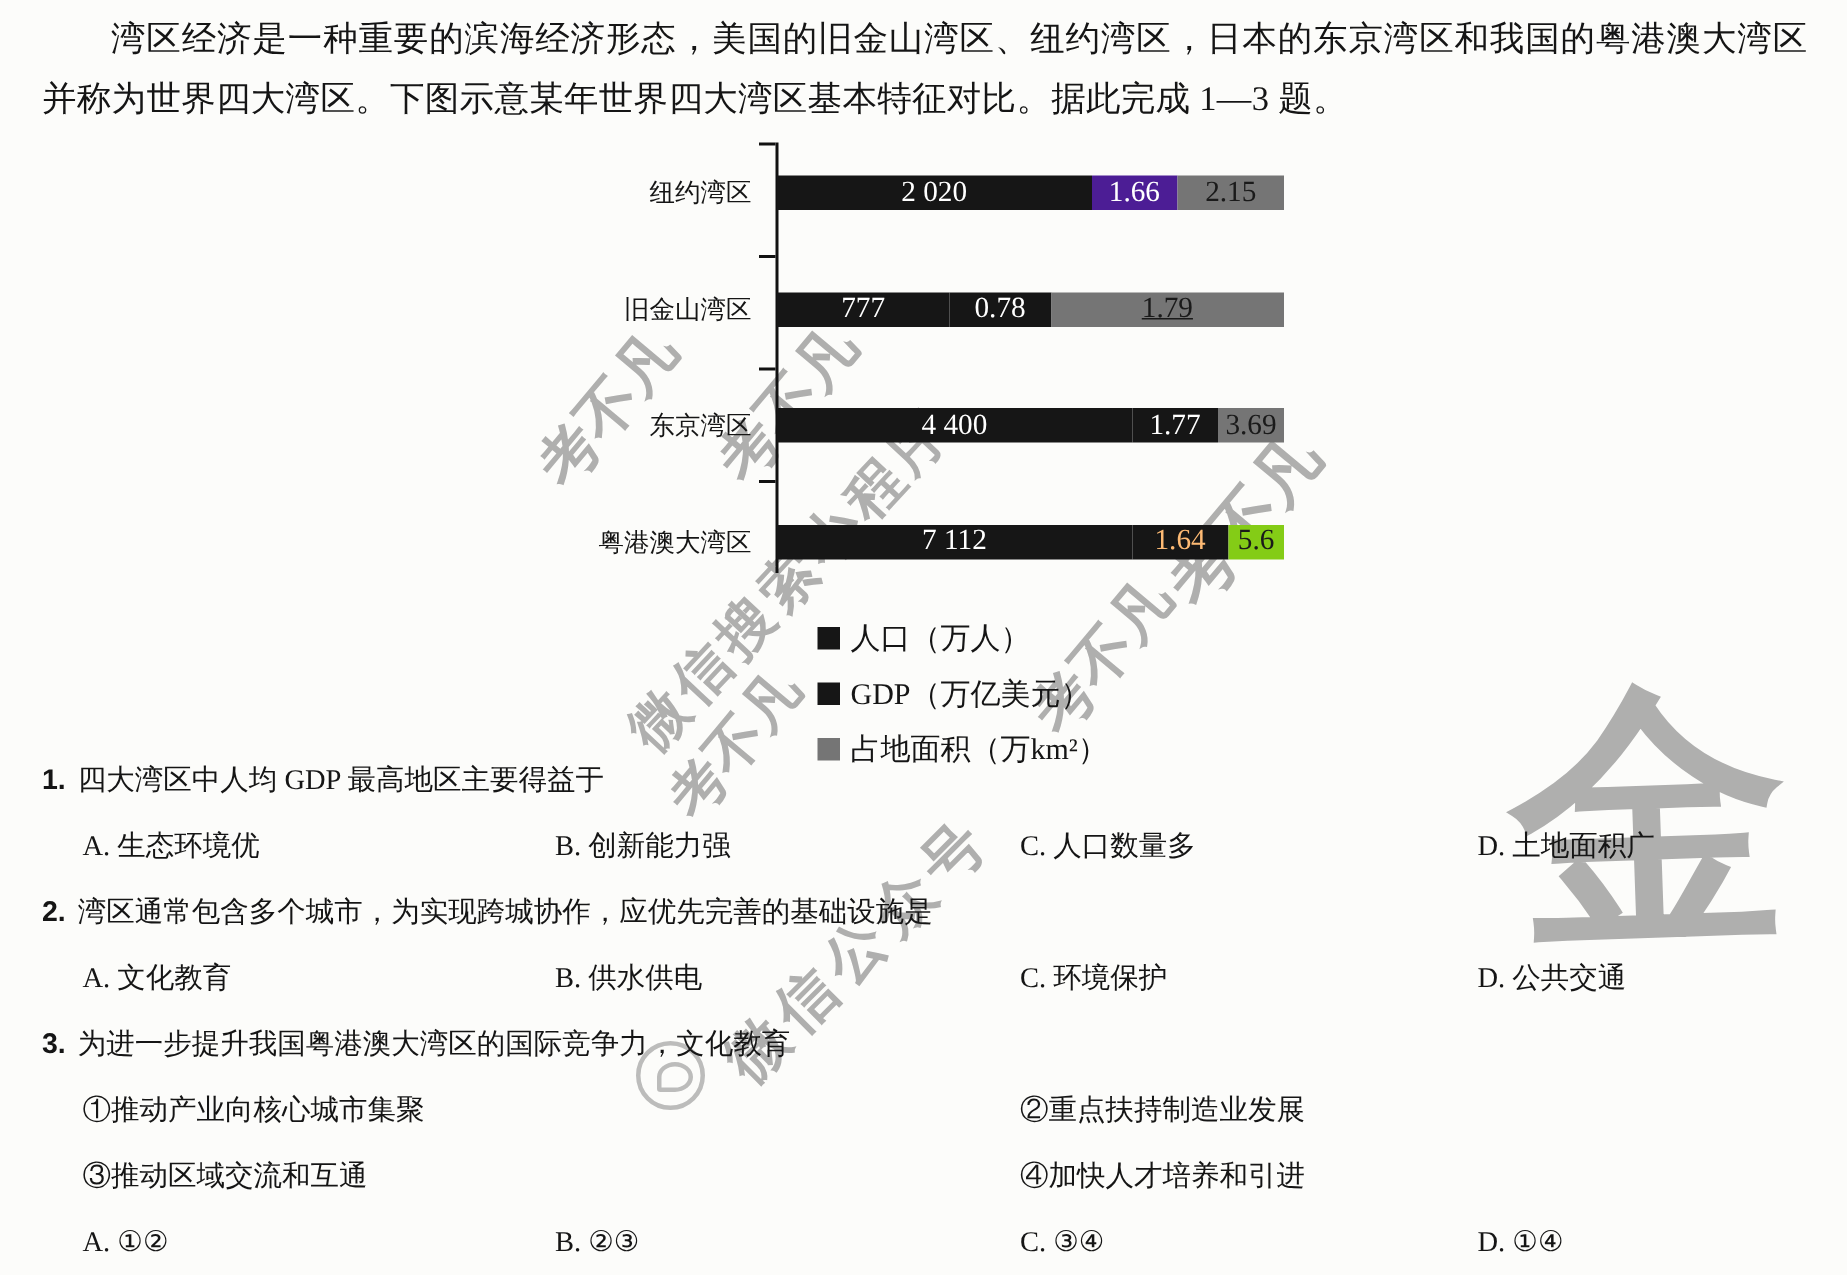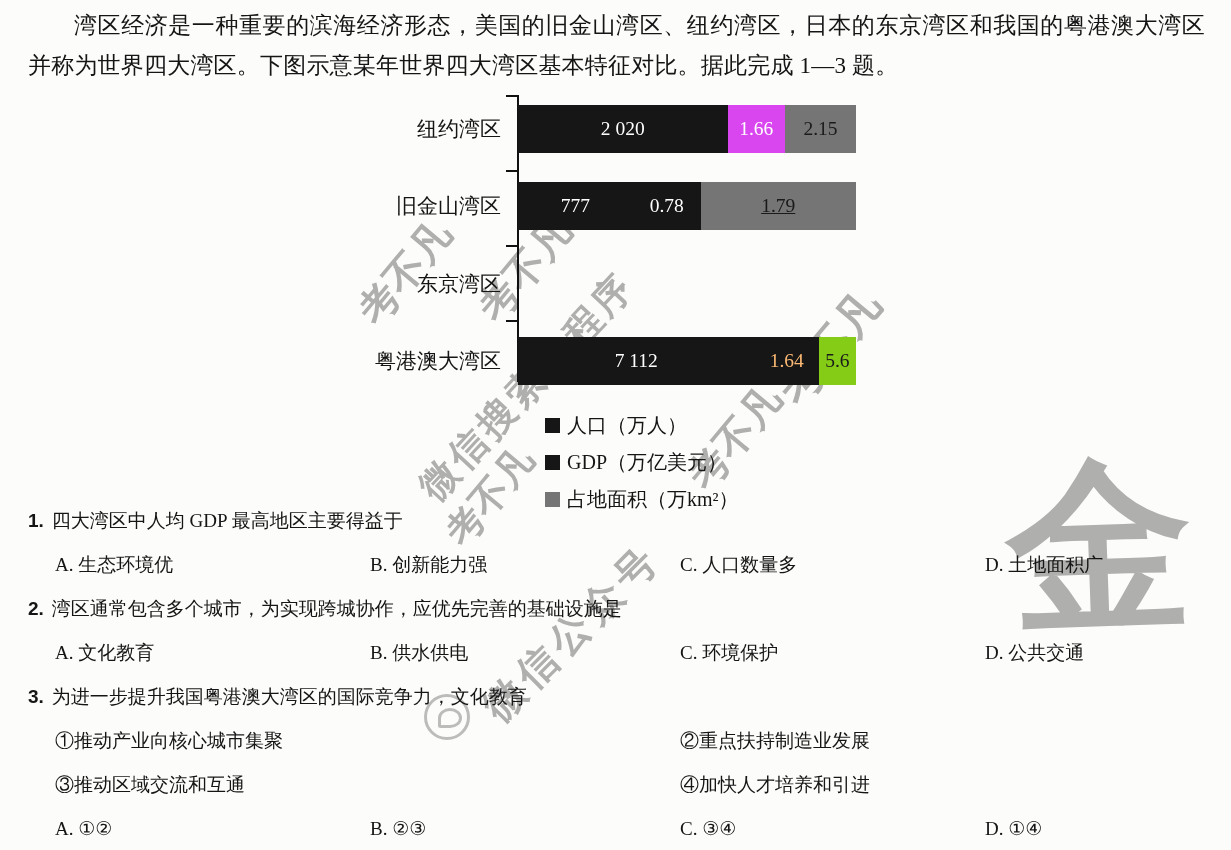--- a/index.html
+++ b/index.html
@@ -45,22 +45,22 @@
     font-size:23px; line-height:40px; text-indent:2em; text-align:justify;
     letter-spacing:.2px;
   }
 
   .chart { position:absolute; left:330px; top:95px; width:545px; height:408px; z-index:1; }
   .axis { position:absolute; left:187px; top:0; width:2px; height:287px; background:#111; }
   .tick { position:absolute; left:176px; width:11px; height:2px; background:#111; }
   .tick.t1{top:0} .tick.t2{top:75px} .tick.t3{top:150px} .tick.t4{top:225px}
   .rows { position:absolute; left:0; top:-5px; width:100%; }
   .chart-row { position:relative; height:77.5px; display:flex; align-items:center; }
-  .cat-label { width:180px; text-align:right; padding-right:9px; font-size:21px; }
-  .bar { width:338px; height:48px; display:flex; margin-left:8px; }
+  .cat-label { width:180px; text-align:right; padding-right:9px; font-size:17px; }
+  .bar { width:338px; height:23px; display:flex; margin-left:8px; }
   .seg {
     display:flex; align-items:center; justify-content:center;
     font-size:19.5px; overflow:hidden; white-space:nowrap;
   }
   .legend { position:absolute; left:215px; top:312px; }
   .legend-item { display:flex; align-items:center; height:37px; font-size:20px; }
   .legend-swatch { width:15px; height:15px; margin-right:7px; display:inline-block; }
 
   .questions { position:absolute; left:28px; top:499px; width:1180px; z-index:1; font-size:19px; }
   .q-line  { height:44px; line-height:44px; white-space:nowrap; }
@@ -93,34 +93,39 @@
     <div class="axis"></div>
     <div class="tick t1"></div>
     <div class="tick t2"></div>
     <div class="tick t3"></div>
     <div class="tick t4"></div>
     <div class="rows">
         <div class="chart-row">
           <div class="cat-label">纽约湾区</div>
           <div class="bar">
             <div class="seg" style="width: 62%; background: rgb(22, 22, 22); color: rgb(255, 255, 255);">2 020</div>
-            <div class="seg" style="width: 17%; background: #d946ef; color: rgb(255, 255, 255);">1.66</div>
+            <div class="seg" style="width: 17%; background: #4c1d95; color: rgb(255, 255, 255);">1.66</div>
             <div class="seg" style="width: 21%; background: rgb(117, 117, 117); color: rgb(26, 26, 26);">2.15</div>
           </div>
         </div>
         <div class="chart-row">
           <div class="cat-label">旧金山湾区</div>
           <div class="bar">
             <div class="seg" style="width: 34%; background: rgb(22, 22, 22); color: rgb(255, 255, 255);">777</div>
             <div class="seg" style="width: 20%; background: rgb(22, 22, 22); color: rgb(255, 255, 255);">0.78</div>
             <div class="seg" style="width: 46%; background: rgb(117, 117, 117); color: rgb(26, 26, 26); text-decoration: underline;">1.79</div>
           </div>
         </div>
         <div class="chart-row">
           <div class="cat-label">东京湾区</div>
+          <div class="bar">
+            <div class="seg" style="width: 70%; background: rgb(22, 22, 22); color: rgb(255, 255, 255);">4 400</div>
+            <div class="seg" style="width: 17%; background: rgb(22, 22, 22); color: rgb(255, 255, 255);">1.77</div>
+            <div class="seg" style="width: 13%; background: rgb(117, 117, 117); color: rgb(26, 26, 26);">3.69</div>
+          </div>
         </div>
         <div class="chart-row">
           <div class="cat-label">粤港澳大湾区</div>
           <div class="bar">
             <div class="seg" style="width: 70%; background: rgb(22, 22, 22); color: rgb(255, 255, 255);">7 112</div>
             <div class="seg" style="width: 19%; background: rgb(22, 22, 22); color: #fdba74; text-align: right;">1.64</div>
             <div class="seg" style="width: 11%; background: #84cc16; color: rgb(26, 26, 26);">5.6</div>
           </div>
         </div>
       </div>

